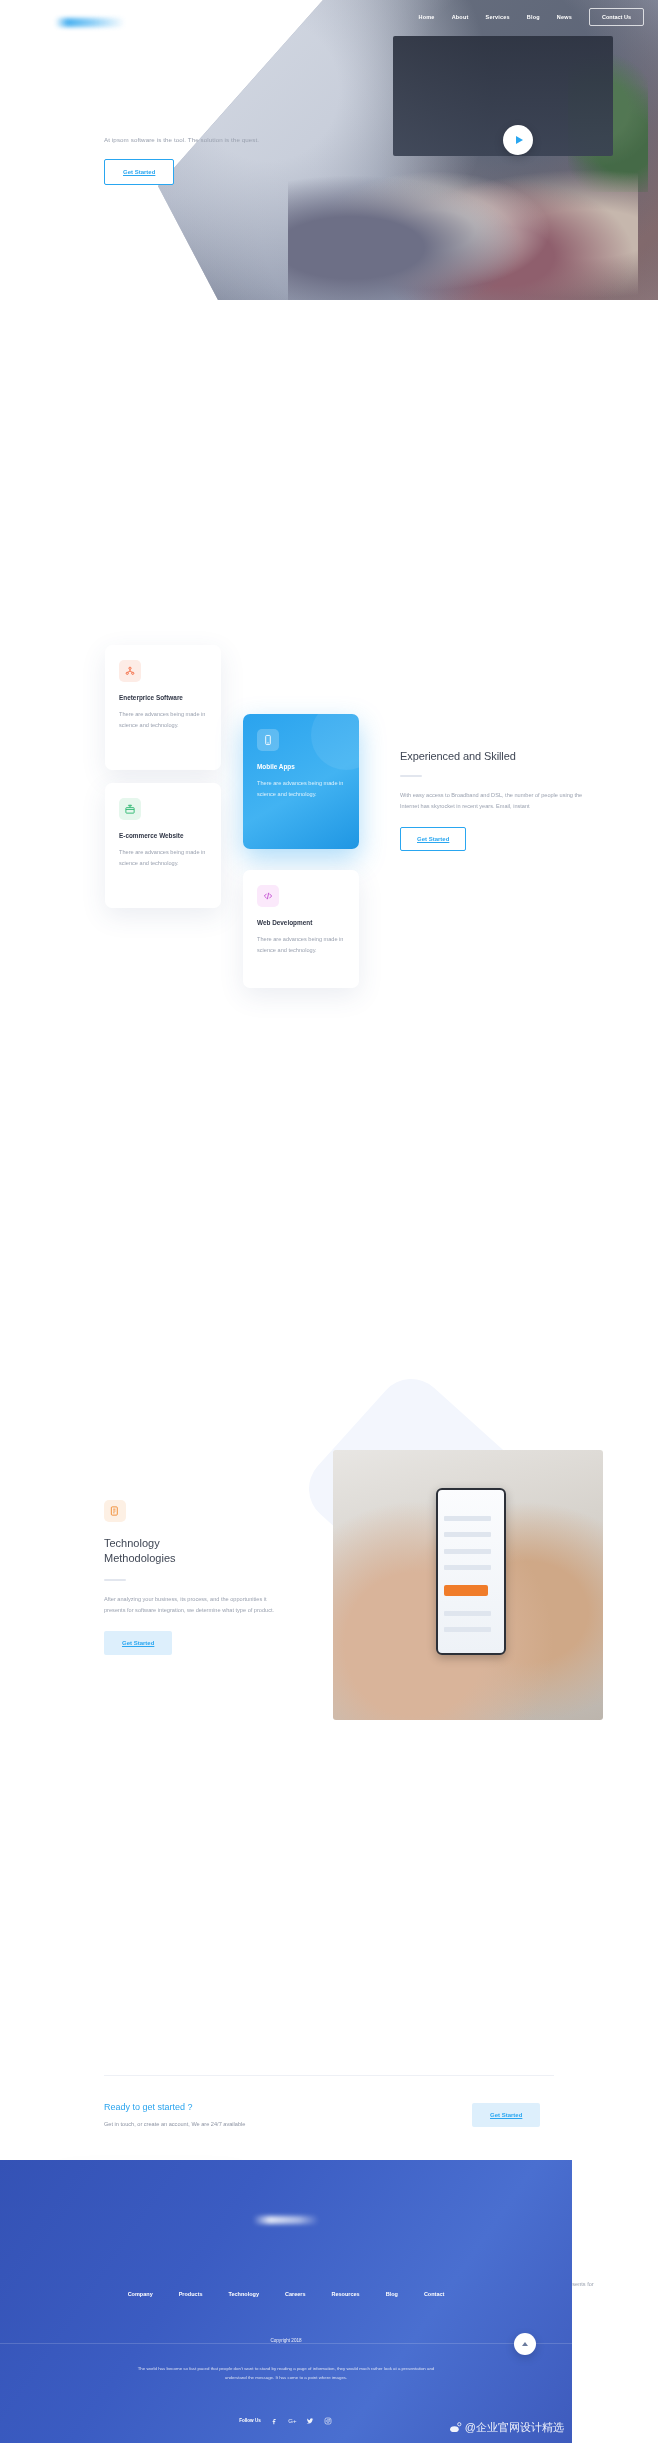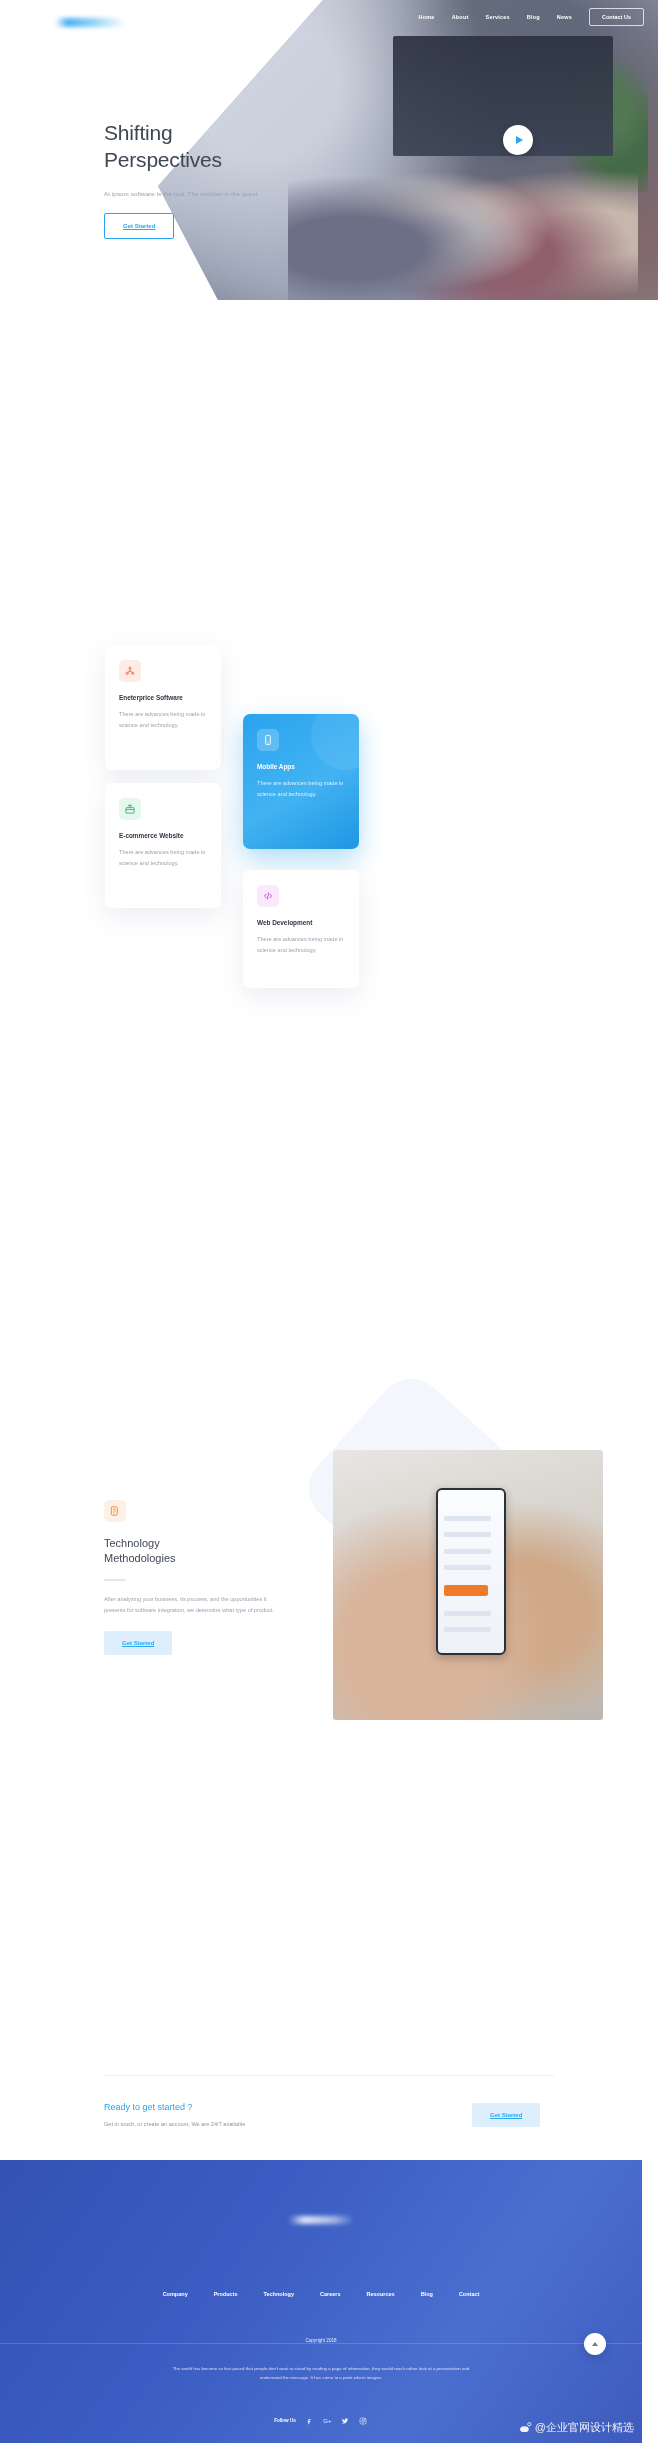--- a/index.html
+++ b/index.html
@@ -154,21 +154,21 @@
 
   
   .cta { position:absolute; left:0; top:2075px; width:658px; height:101px; }
   .cta .sep { position:absolute; left:104px; top:0; width:450px; height:1px; background:#eef0f5; }
   .cta h3 { position:absolute; left:104px; top:27px; font-size:9px; color:#2aa4ee; font-weight:400; }
   .cta p { position:absolute; left:104px; top:46px; font-size:5.6px; color:#8d94a3; }
   .cta .btn-fill { position:absolute; left:472px; top:28px; margin:0; }
 
   
   .footer {
-    position:absolute; left:0; top:2160px; width:642px; height:283px;
+    position:absolute; left:0; top:2160px; width:572px; height:283px;
     background:linear-gradient(125deg,#3452b5 0%, #3b5cc2 35%, #4a6fd0 70%, #3e5bbd 100%);
     color:#fff;
   }
   .footer .flogo {
     position:absolute; left:50%; transform:translateX(-50%); top:56px; width:66px; height:8px;
     background:linear-gradient(90deg, rgba(255,255,255,0) 0%, rgba(255,255,255,.85) 25%, rgba(255,255,255,.55) 70%, rgba(255,255,255,0) 100%);
     filter:blur(2px); border-radius:4px;
   }
   .flinks { position:absolute; left:0; right:0; top:131px; display:flex; justify-content:center; gap:26px; }
   .flinks a { color:#fff; font-size:5.5px; font-weight:700; text-decoration:none; }
@@ -201,24 +201,20 @@
     <nav class="nav">
       <a href="#">Home</a>
       <a href="#">About</a>
       <a href="#">Services</a>
       <a href="#">Blog</a>
       <a href="#">News</a>
       <span class="contact-btn">Contact Us</span>
     </nav>
 
     <div class="hero-copy">
-      <h1>
-        <span>Shifting</span><br>
-        <span>Perspectives</span>
-      </h1>
       <p>At ipsom software is the tool. The solution is the quest.</p>
       <a class="btn-outline" href="#">Get Started</a>
     </div>
 
     <div class="play-btn">
       <i></i>
     </div>
   </section>
 
   <section class="services">
@@ -261,20 +257,26 @@
     <div class="card card-d">
       <span class="ic ic-pink">
         <svg width="11" height="11" viewBox="0 0 24 24" fill="none" stroke="#c24cd1" stroke-width="2">
           <path d="M9 7 4 12l5 5M15 7l5 5-5 5M13.5 5l-3 14"></path>
         </svg>
       </span>
       <h3>Web Development</h3>
       <p>There are advances being made in science and technology.</p>
     </div>
 
+    <div class="skills">
+      <h2>Experienced and Skilled</h2>
+      <div class="rule"></div>
+      <p>With easy access to Broadband and DSL, the number of people using the Internet has skyrocket in recent years. Email, instant</p>
+      <a class="btn-outline sm" href="#">Get Started</a>
+    </div>
   </section>
 
   <section class="devsec">
     <div class="blob1"></div>
 
     <div class="dev-copy">
       <span class="icon-badge">
         <svg width="11" height="11" viewBox="0 0 24 24" fill="none" stroke="#f0892f" stroke-width="2" style="position:absolute;left:50%;top:50%;transform:translate(-50%,-50%)">
           <rect x="4" y="3" width="13" height="18" rx="2"></rect>
             <path d="M8 8h5M8 12h5M8 16h3"></path>

